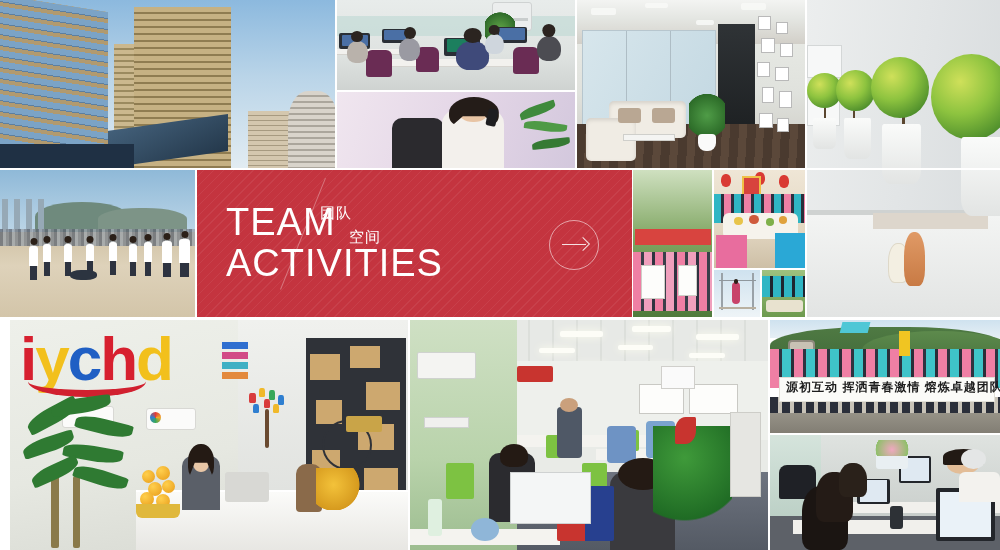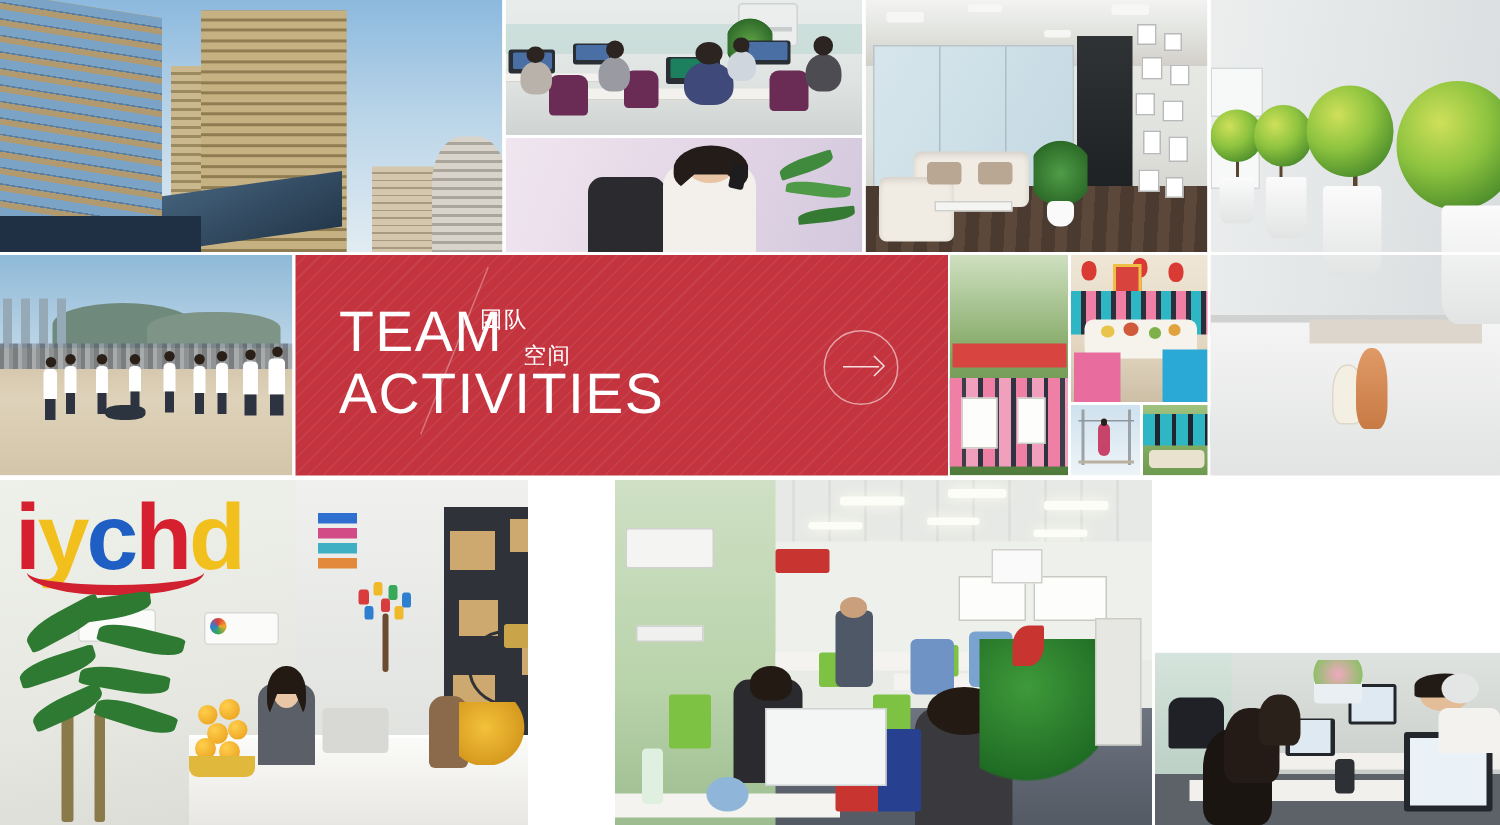--- a/index.html
+++ b/index.html
@@ -328,21 +328,21 @@
     <div style="position:absolute;left:43%;top:20%;width:10%;height:10%;background:#2b2018;border-radius:50%"></div>
   </div>
 
   <div class="cell tc" style="left:762px;top:270px;width:45px;height:47px">
     <div class="tc-grass"></div>
     <div style="position:absolute;left:0;right:0;top:12%;height:46%;
       background:repeating-linear-gradient(90deg,#2fb6c4 0 8px,#1f2630 8px 11px)"></div>
     <div style="position:absolute;left:8%;right:8%;bottom:10%;height:26%;background:#e8e2cf;border-radius:3px"></div>
   </div>
 
-  <div class="cell" style="left:0;top:320px;width:352px;height:230px">
+  <div class="cell" style="left:10px;top:320px;width:408px;height:230px">
     <div class="ph rc-wall"></div>
     <div style="position:absolute;left:56%;top:0;right:0;bottom:0;background:linear-gradient(#f0f1ee,#dcdedb)"></div>
 
     <div class="logo" style="left:10px;top:8px;font-size:62px">
       <span style="color:#d7202f">i</span><span style="color:#f2c01c">y</span><span style="color:#1f5fc4">c</span><span style="color:#d7202f">h</span><span style="color:#f2c01c">d</span>
     </div>
     <div class="swoosh" style="left:18px;top:46px;width:118px;height:24px"></div>
 
     <div style="position:absolute;left:212px;top:22px;width:26px;height:38px">
       <div style="position:absolute;left:0;top:0;width:100%;height:7px;background:#2f6fd0"></div>
@@ -451,20 +451,33 @@
     <div style="position:absolute;left:41%;top:72%;width:16%;height:24%;background:linear-gradient(90deg,#c8342f 0 50%,#27408f 50% 100%);border-radius:2px"></div>
     <div style="position:absolute;left:28%;top:66%;width:22%;height:22%;background:#f4f6f6;border:1px solid #cfd2d2"></div>
     <div style="position:absolute;left:68%;top:46%;width:22%;height:46%;
       background:radial-gradient(circle at 40% 30%,#3f9a3a,#1f6b24 70%,transparent 72%)"></div>
     <div style="position:absolute;left:74%;top:42%;width:6%;height:12%;background:#c8342f;border-radius:50% 6% 50% 6%"></div>
     <div style="position:absolute;left:5%;bottom:6%;width:4%;height:16%;background:#dff0e0;border-radius:3px"></div>
     <div style="position:absolute;left:17%;bottom:4%;width:8%;height:10%;background:#8fb6d8;border-radius:50%"></div>
     <div style="position:absolute;right:2%;top:40%;width:8%;height:36%;background:#e6e6e2;border:1px solid #cdcdc8"></div>
   </div>
 
+  <div class="cell" style="left:770px;top:320px;width:230px;height:113px">
+    <div class="od-sky"></div>
+    <div class="od-mt"></div>
+    <div class="od-mt2"></div>
+    <div class="od-ground"></div>
+    <div style="position:absolute;left:8%;top:18%;width:10%;height:18%;background:#c8c2b4;border:2px solid #8f8a7e;border-radius:4px"></div>
+    <div class="od-people"></div>
+    <div class="od-legs"></div>
+    <div style="position:absolute;left:31%;top:2%;width:12%;height:10%;background:#4fc7d6;transform:skewX(-14deg)"></div>
+    <div style="position:absolute;left:56%;top:10%;width:5%;height:22%;background:#f0c522"></div>
+    <div class="od-banner"></div>
+    <div style="position:absolute;left:7%;top:52%;font-size:12px;font-weight:700;color:#1d1d1d;letter-spacing:1px;white-space:nowrap">源初互动  挥洒青春激情  熔炼卓越团队</div>
+  </div>
 
   <div class="cell" style="left:770px;top:435px;width:230px;height:115px">
     <div class="ph dr-wall"></div>
     <div class="dr-glass"></div>
     <div class="dr-floor"></div>
     <div class="dr-desk" style="left:24%;top:58%;width:76%;height:10%"></div>
     <div class="dr-desk" style="left:10%;top:74%;width:62%;height:12%"></div>
     <div class="dr-mon" style="left:56%;top:18%;width:14%;height:24%">
         <i></i>
       </div>

